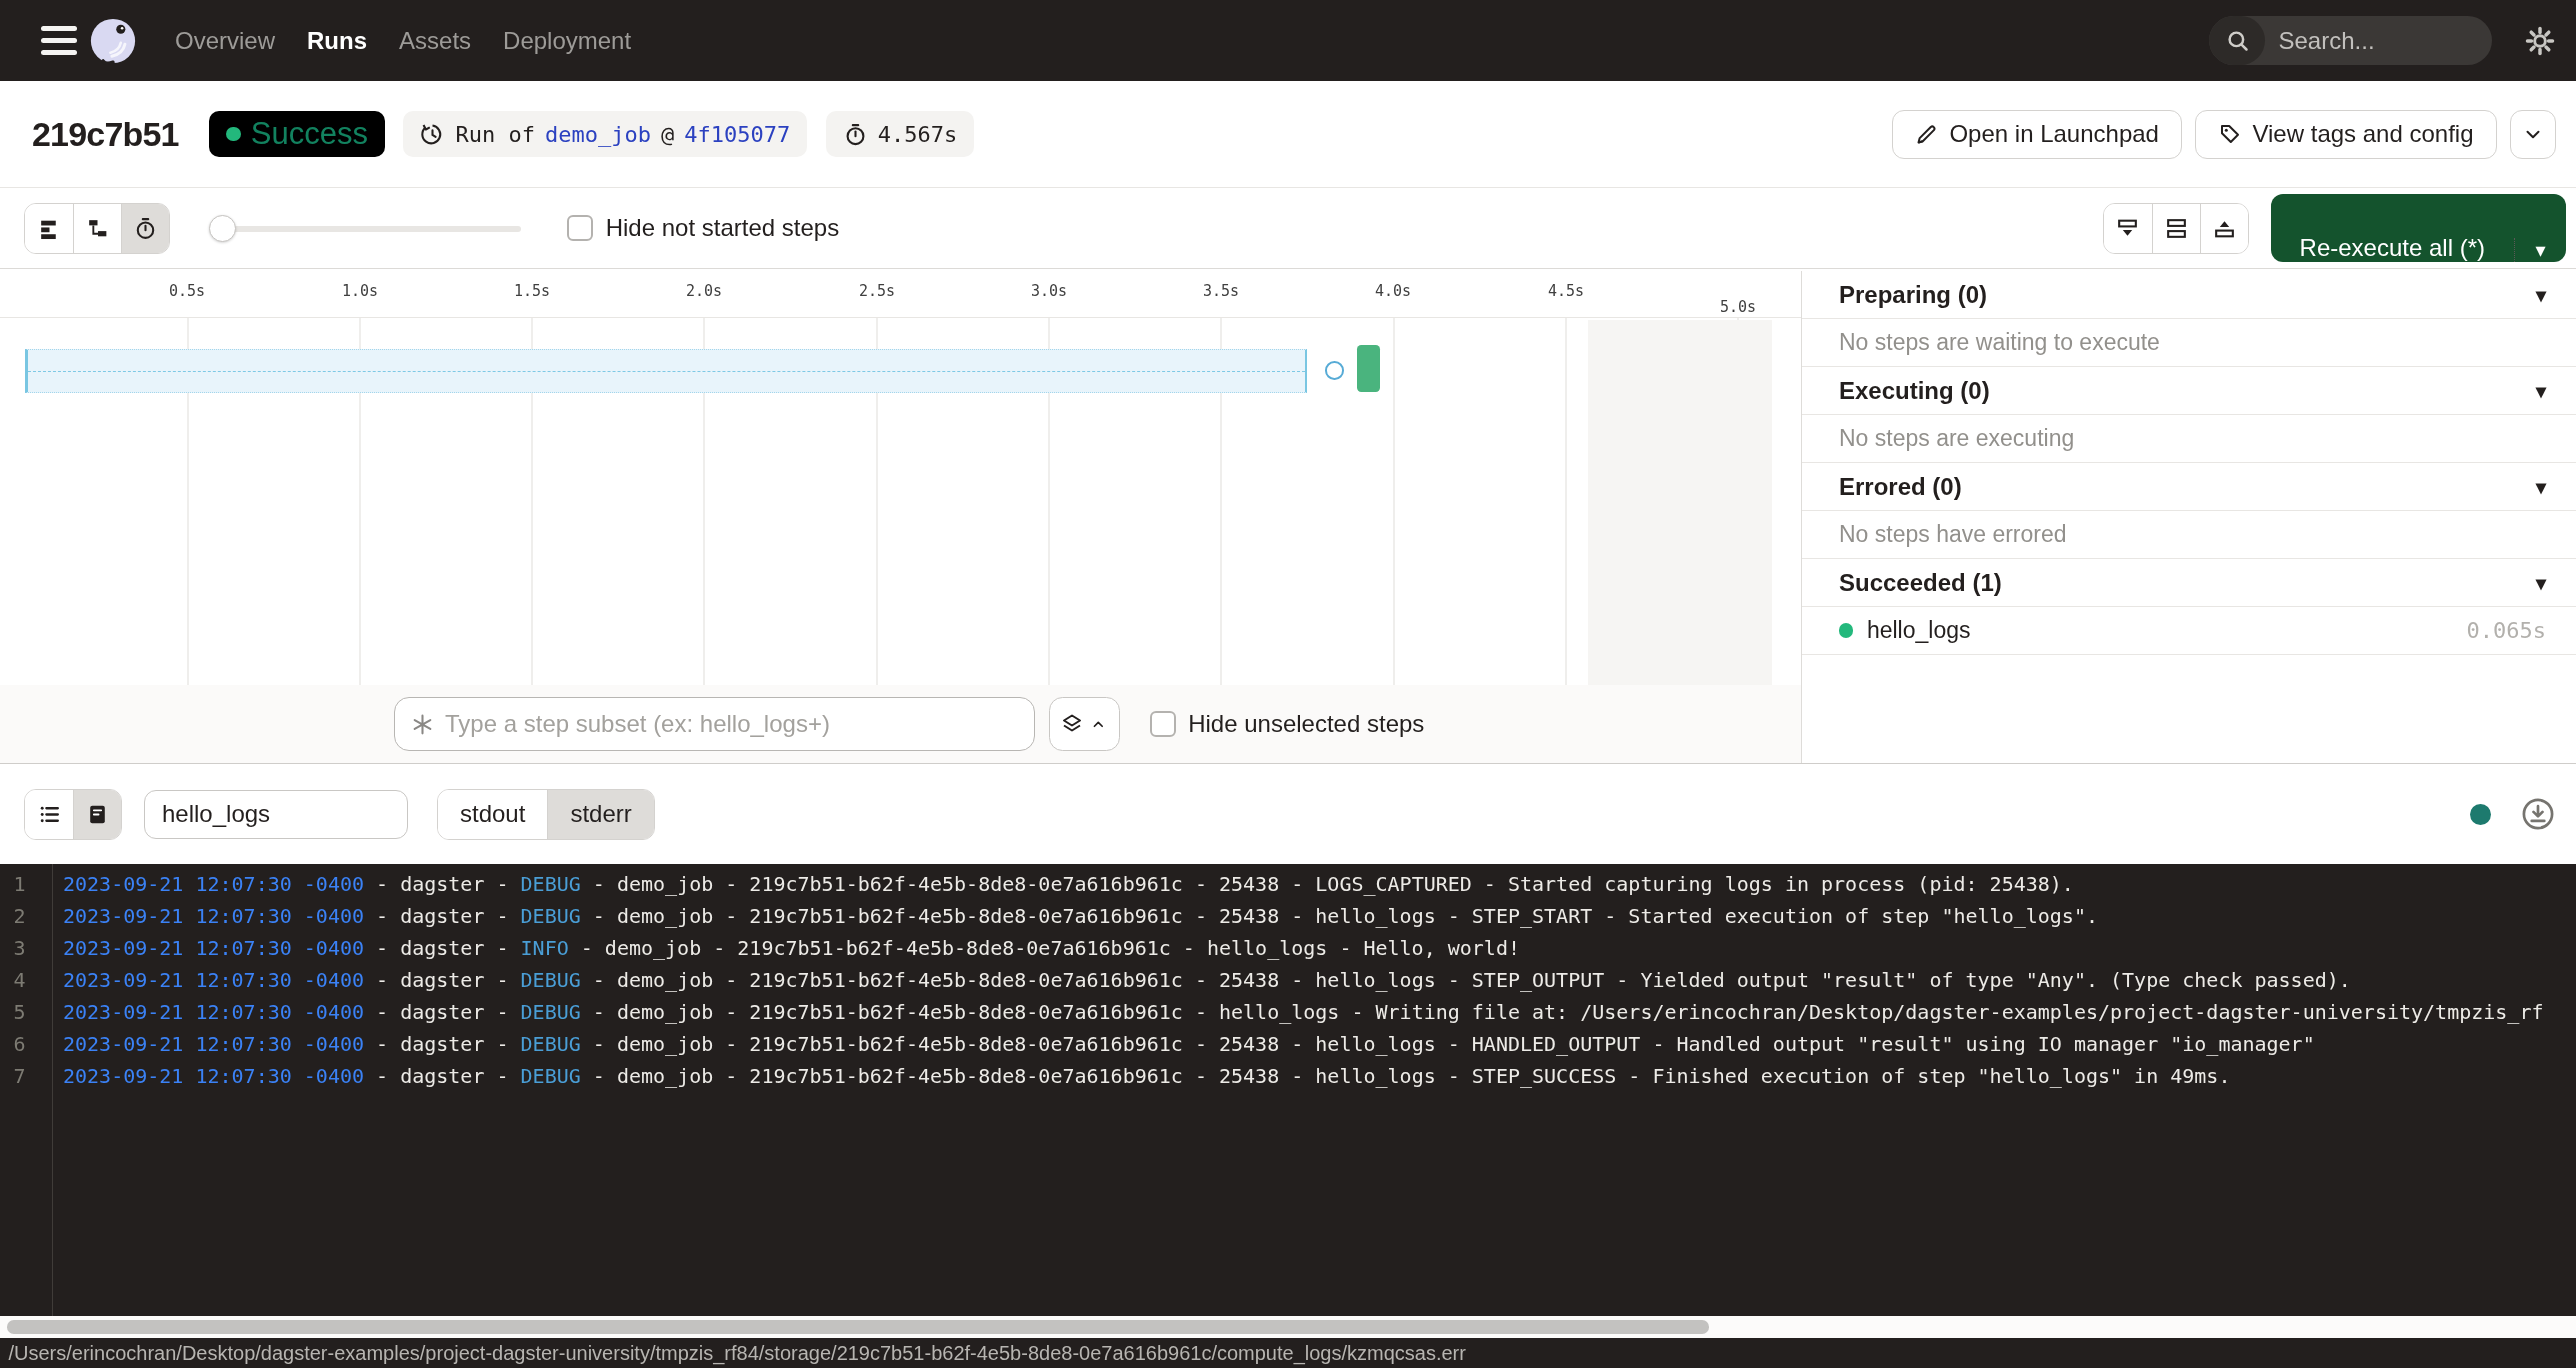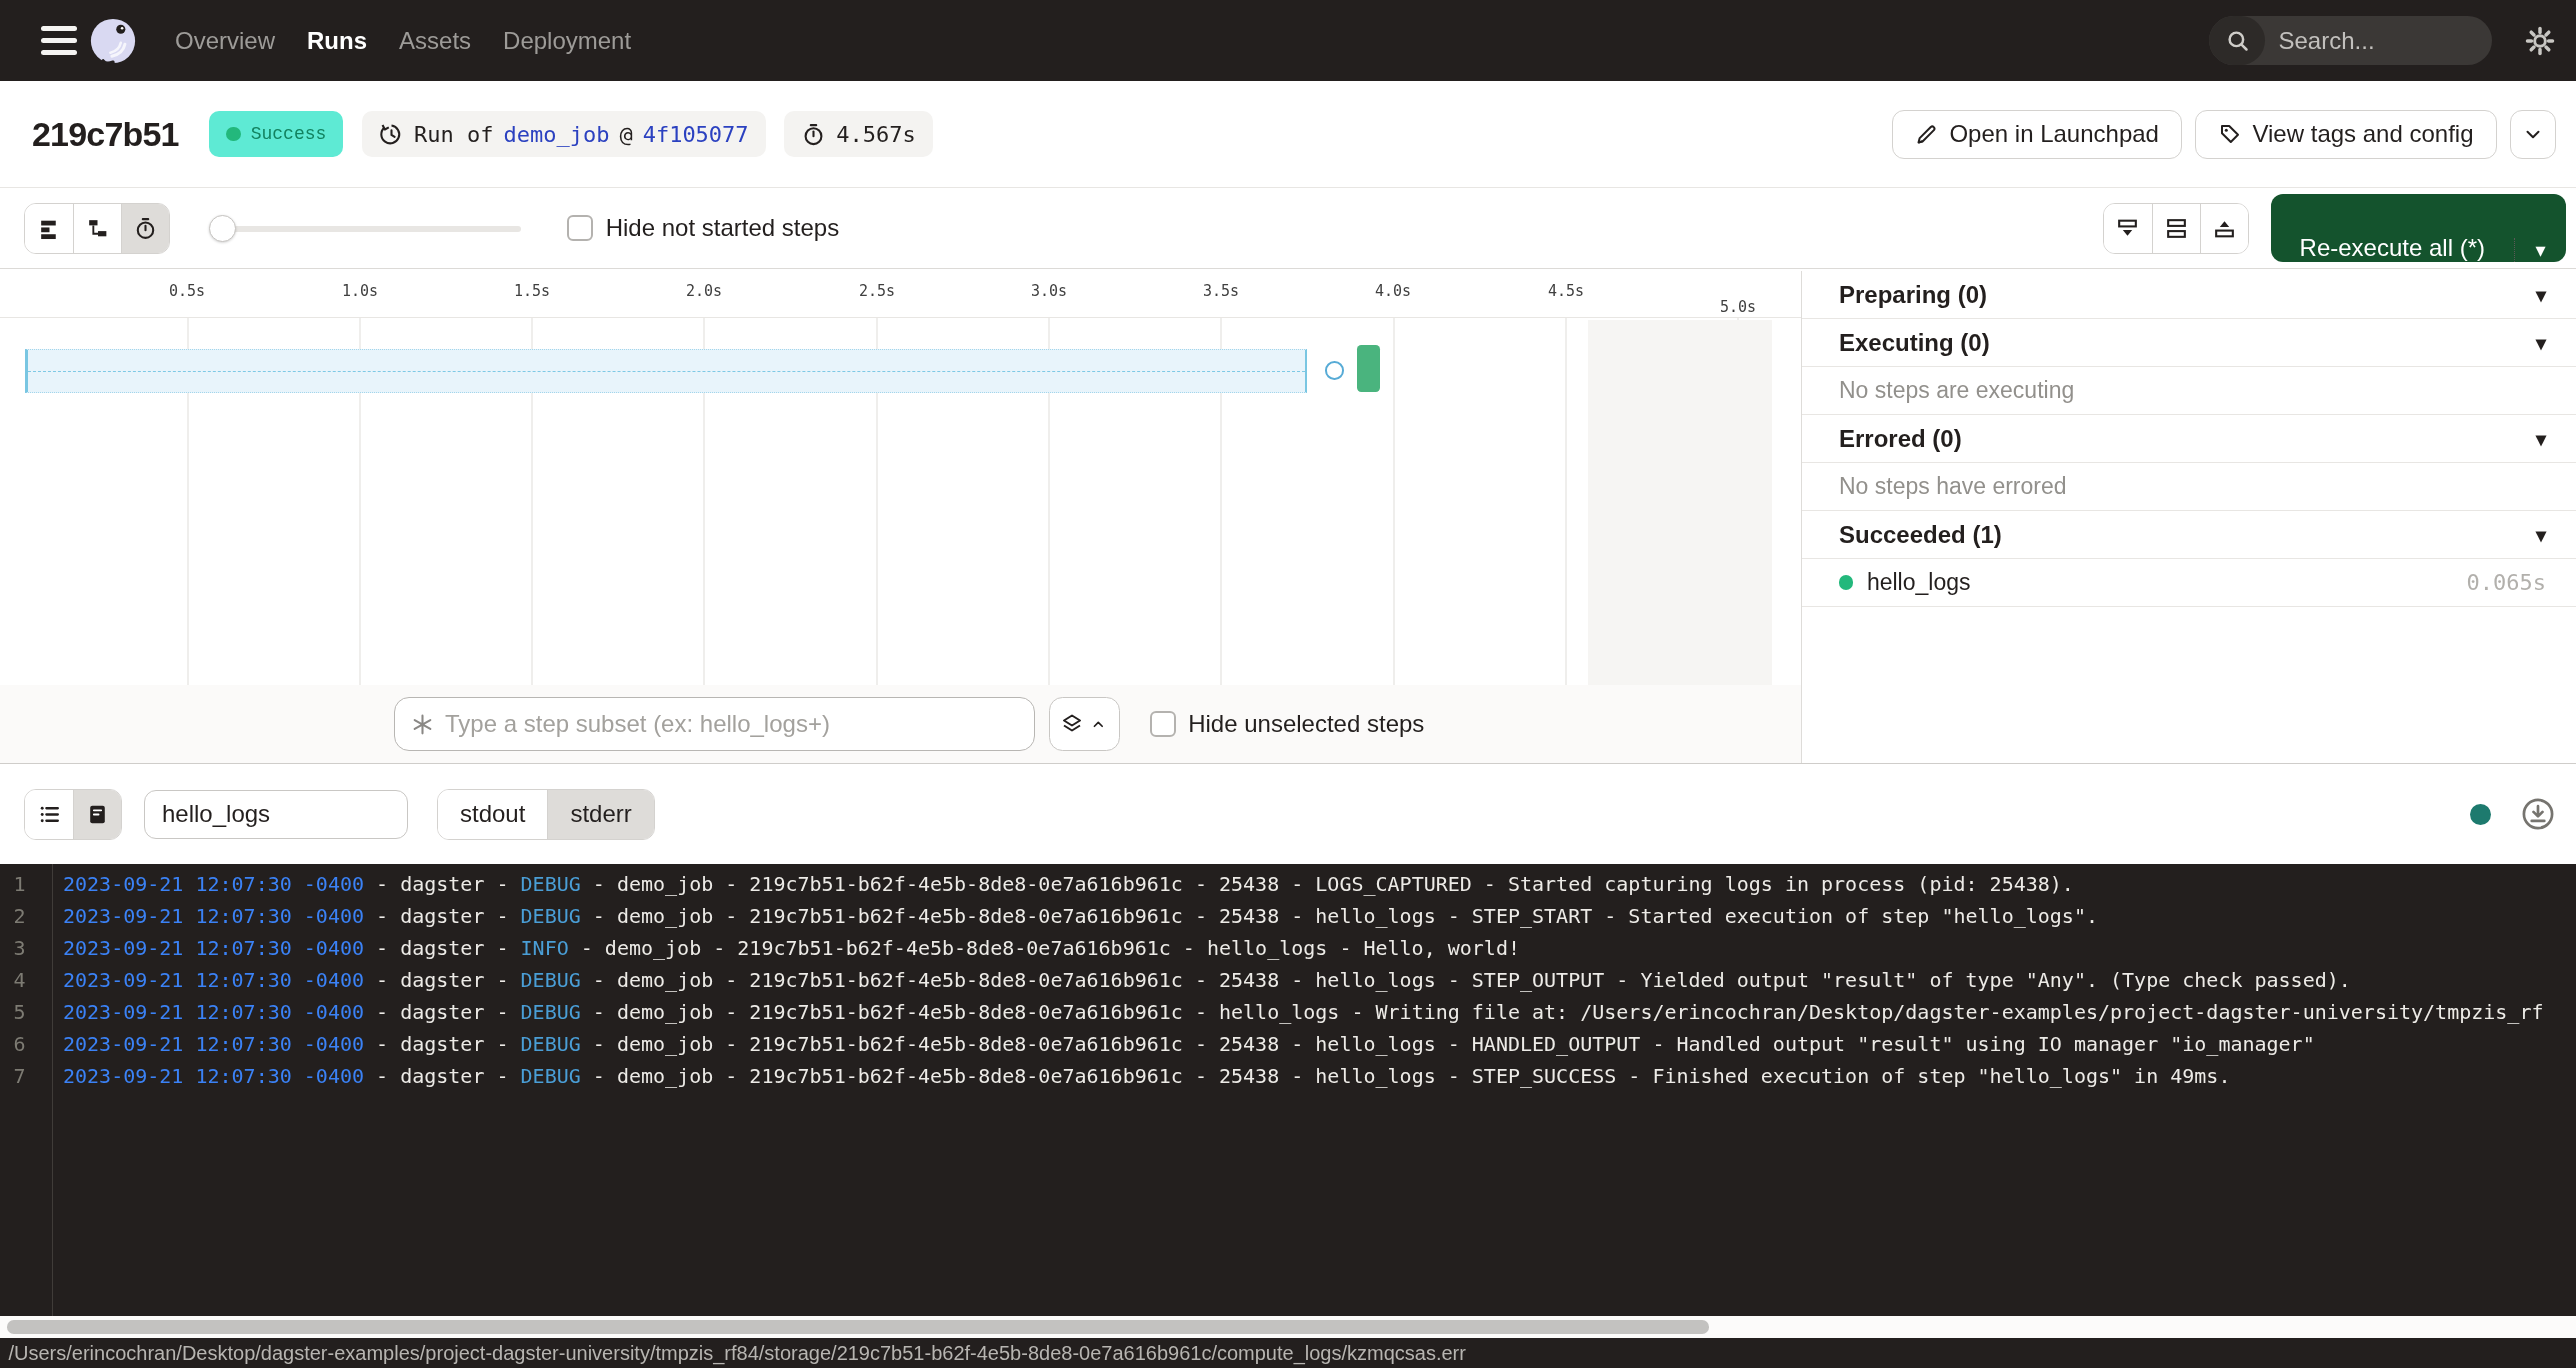--- a/index.html
+++ b/index.html
@@ -38,21 +38,21 @@
     position:absolute; top:81px; left:0; right:0; height:107px;
     background:#fff; border-bottom:1.7px solid #e8e6e3;
     display:flex; align-items:center; padding:0 20px 0 32px; gap:18.6px;
   }
   .run-id { font-size:34px; font-weight:700; letter-spacing:-0.8px; margin-right:12px; }
   .pill {
     height:46px; border-radius:10px; background:#f4f3f1;
     display:flex; align-items:center; gap:10px; padding:0 17px;
     font-family:"DejaVu Sans Mono",monospace; font-size:22px; color:#231f1e; white-space:nowrap;
   }
-  .pill.success { background:#5eead4; color:#12825f; font-family:Liberation Mono, monospace; font-weight:500; font-size:18px; }
+  .pill.success { background:#000000; color:#12825f; font-family:Liberation Sans, sans-serif; font-weight:500; font-size:31px; }
   .dot { width:14.4px; height:14.4px; border-radius:50%; background:#23b87c; flex:0 0 auto; }
   .pill a, .pill .link { color:#2b41c0; text-decoration:none; cursor:pointer; }
   .hdr-actions { margin-left:auto; display:flex; align-items:flex-end; gap:13.5px; }
   .btn {
     height:49px; border-radius:12px; border:1.7px solid #d4d2cf; background:#fff;
     display:flex; align-items:center; gap:10px; padding:0 22px;
     font-size:24px; color:#231f1e; cursor:pointer; white-space:nowrap;
   }
   .btn.icon-only { width:46px; padding:0; justify-content:center; }
 
@@ -393,20 +393,21 @@
       <div class="check-label">Hide unselected steps</div>
     </div>
   </div>
 </div>
 
 <div class="panel" id="status-panel">
     <div class="panel-row hdr">
       <span>Preparing (0)</span>
       <span class="chev">▾</span>
     </div>
+    <div class="panel-row empty">No steps are waiting to execute</div>
     <div class="panel-row hdr">
       <span>Executing (0)</span>
       <span class="chev">▾</span>
     </div>
     <div class="panel-row empty">No steps are executing</div>
     <div class="panel-row hdr">
       <span>Errored (0)</span>
       <span class="chev">▾</span>
     </div>
     <div class="panel-row empty">No steps have errored</div>

